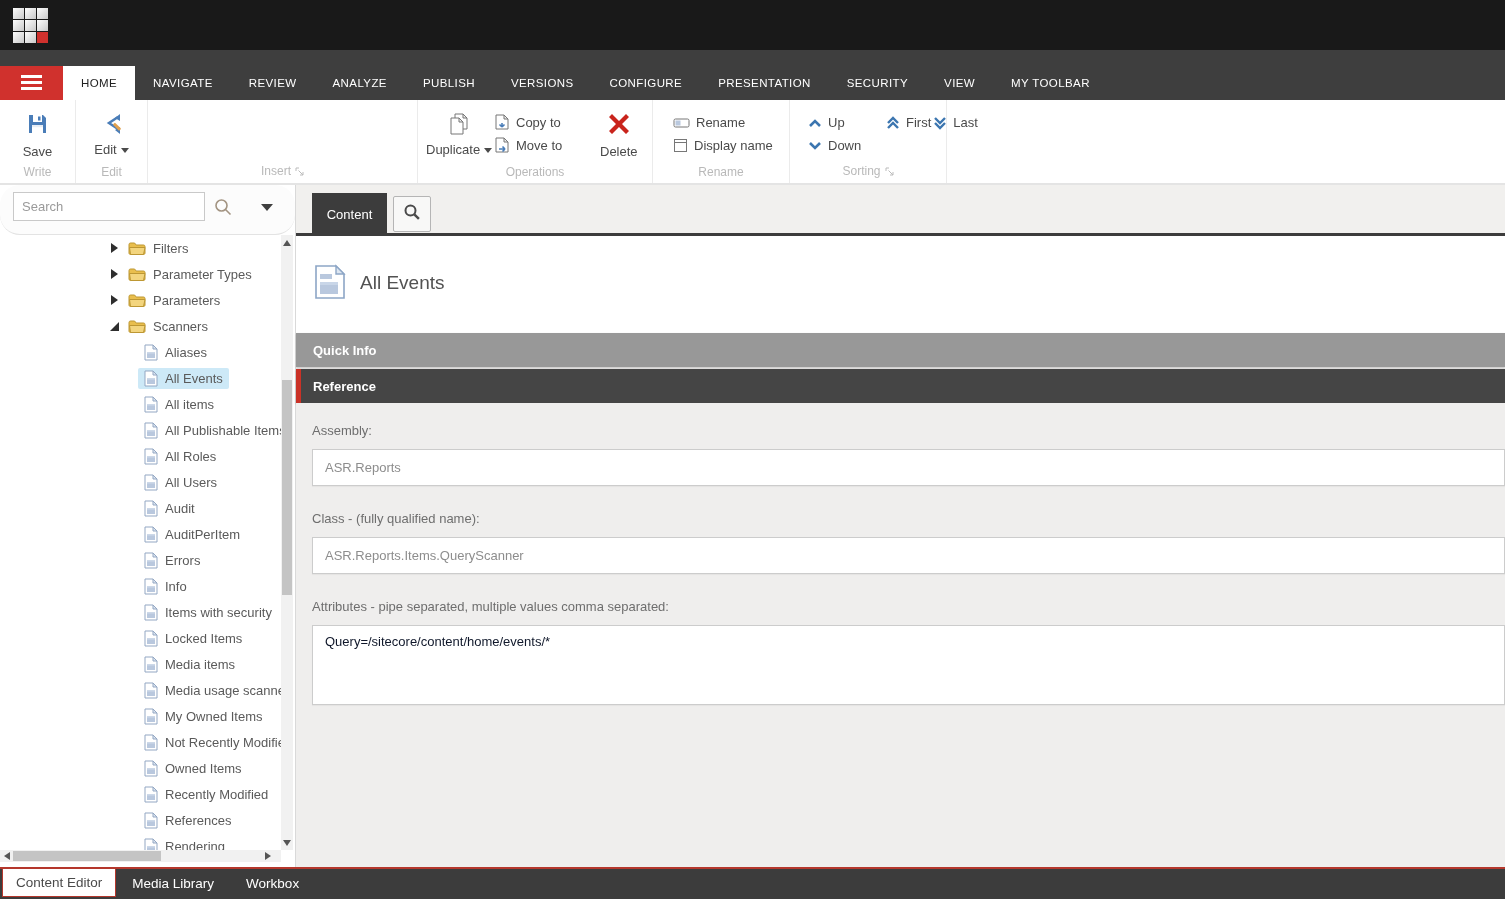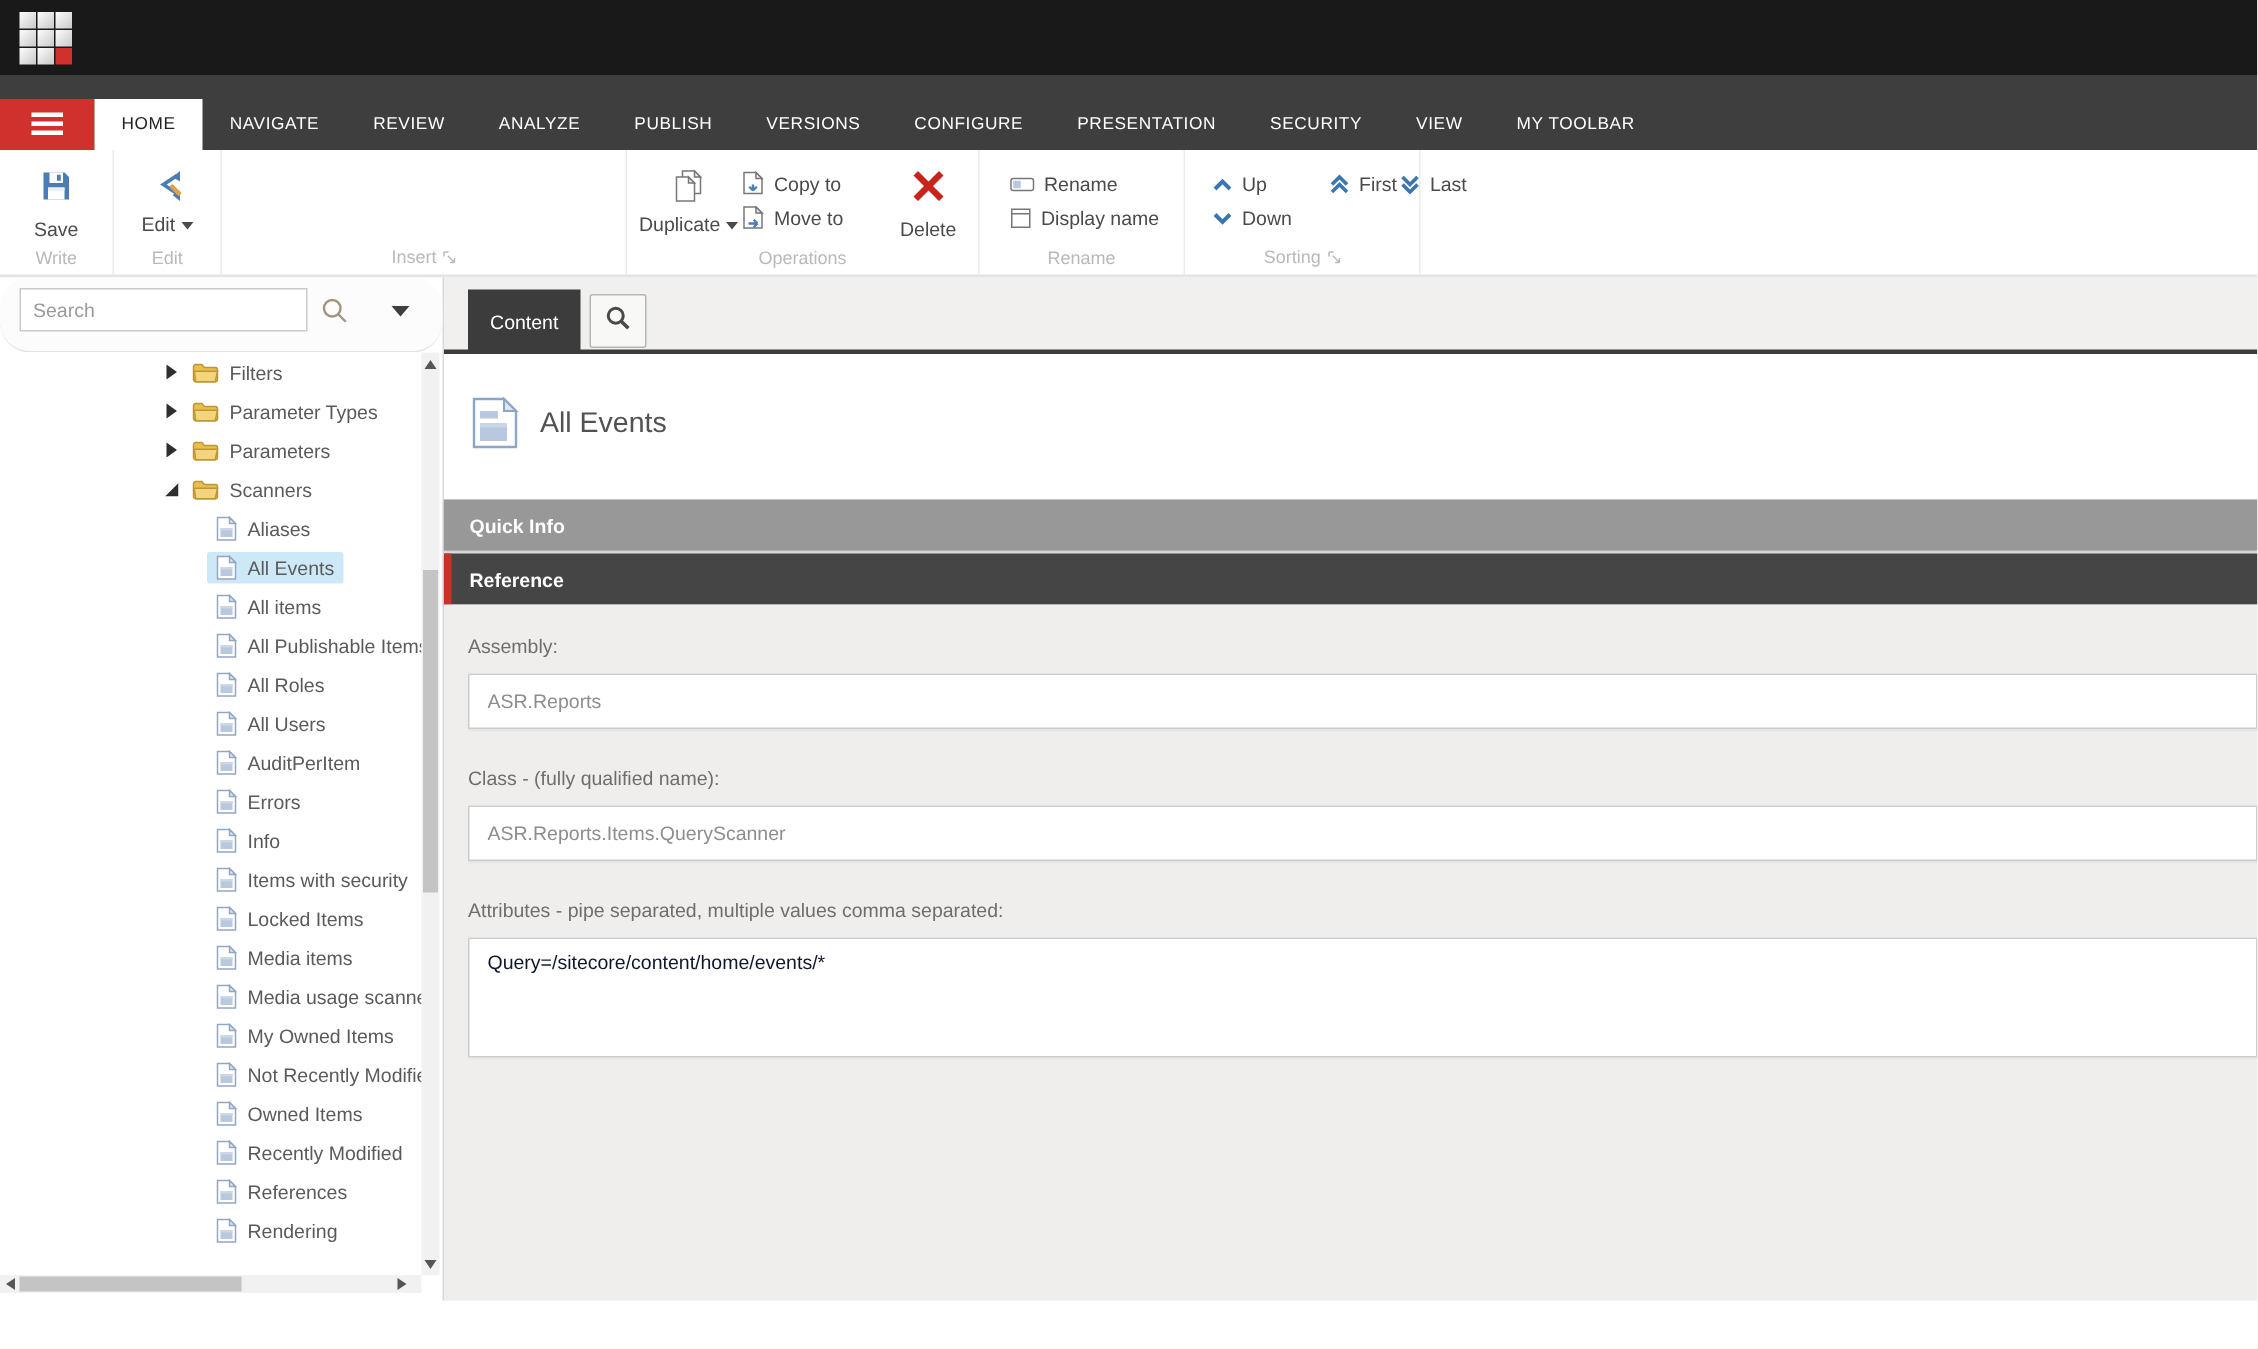--- a/index.html
+++ b/index.html
@@ -477,20 +477,33 @@
         <div class="tree-row level1">
           <span class="tw">
             <span style="display:inline-flex">
               <svg width="14" height="17" viewBox="0 0 14 17">
                 <path d="M1 1h8l4 4v11H1z" fill="#fff" stroke="#93a7c3"></path>
                 <path d="M9 1l4 4H9z" fill="#dde6f1" stroke="#93a7c3"></path>
                 <rect x="3" y="8" width="8" height="6" fill="#b9c8de"></rect>
                 <rect x="3" y="8" width="8" height="1.6" fill="#ccd8e8"></rect>
               </svg>
             </span>
+            <span class="tlabel">Audit</span>
+          </span>
+        </div>
+        <div class="tree-row level1">
+          <span class="tw">
+            <span style="display:inline-flex">
+              <svg width="14" height="17" viewBox="0 0 14 17">
+                <path d="M1 1h8l4 4v11H1z" fill="#fff" stroke="#93a7c3"></path>
+                <path d="M9 1l4 4H9z" fill="#dde6f1" stroke="#93a7c3"></path>
+                <rect x="3" y="8" width="8" height="6" fill="#b9c8de"></rect>
+                <rect x="3" y="8" width="8" height="1.6" fill="#ccd8e8"></rect>
+              </svg>
+            </span>
             <span class="tlabel">AuditPerItem</span>
           </span>
         </div>
         <div class="tree-row level1">
           <span class="tw">
             <span style="display:inline-flex">
               <svg width="14" height="17" viewBox="0 0 14 17">
                 <path d="M1 1h8l4 4v11H1z" fill="#fff" stroke="#93a7c3"></path>
                 <path d="M9 1l4 4H9z" fill="#dde6f1" stroke="#93a7c3"></path>
                 <rect x="3" y="8" width="8" height="6" fill="#b9c8de"></rect>
@@ -702,14 +715,19 @@
     <div id="fields">
         <div class="f-label">Assembly:</div>
         <input type="text" class="f-input" value="ASR.Reports" style="">
         <div class="f-label">Class - (fully qualified name):</div>
         <input type="text" class="f-input" value="ASR.Reports.Items.QueryScanner" style="">
         <div class="f-label">Attributes - pipe separated, multiple values comma separated:</div>
         <textarea class="f-textarea" style="">Query=/sitecore/content/home/events/*</textarea>
       </div>
   </div>
 
+  <div id="bottombar">
+      <div class="bb-tab active">Content Editor</div>
+      <div class="bb-tab">Media Library</div>
+      <div class="bb-tab">Workbox</div>
+    </div>
 
 </div>
 
 </body></html>

